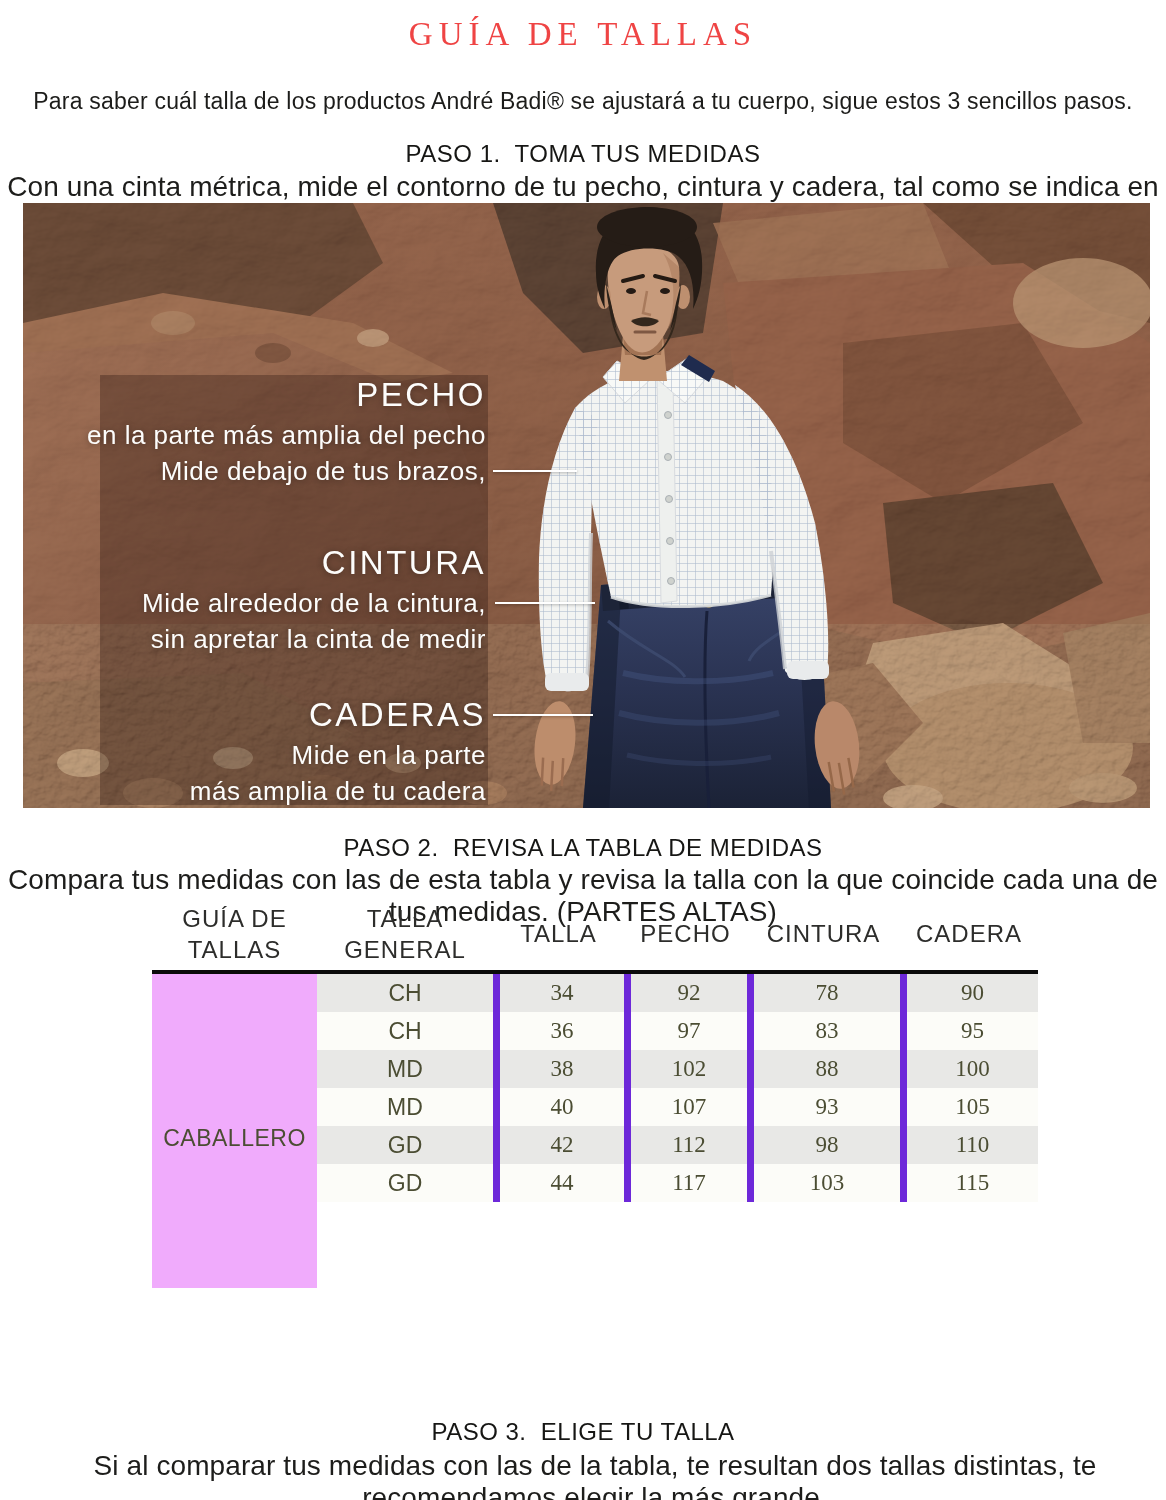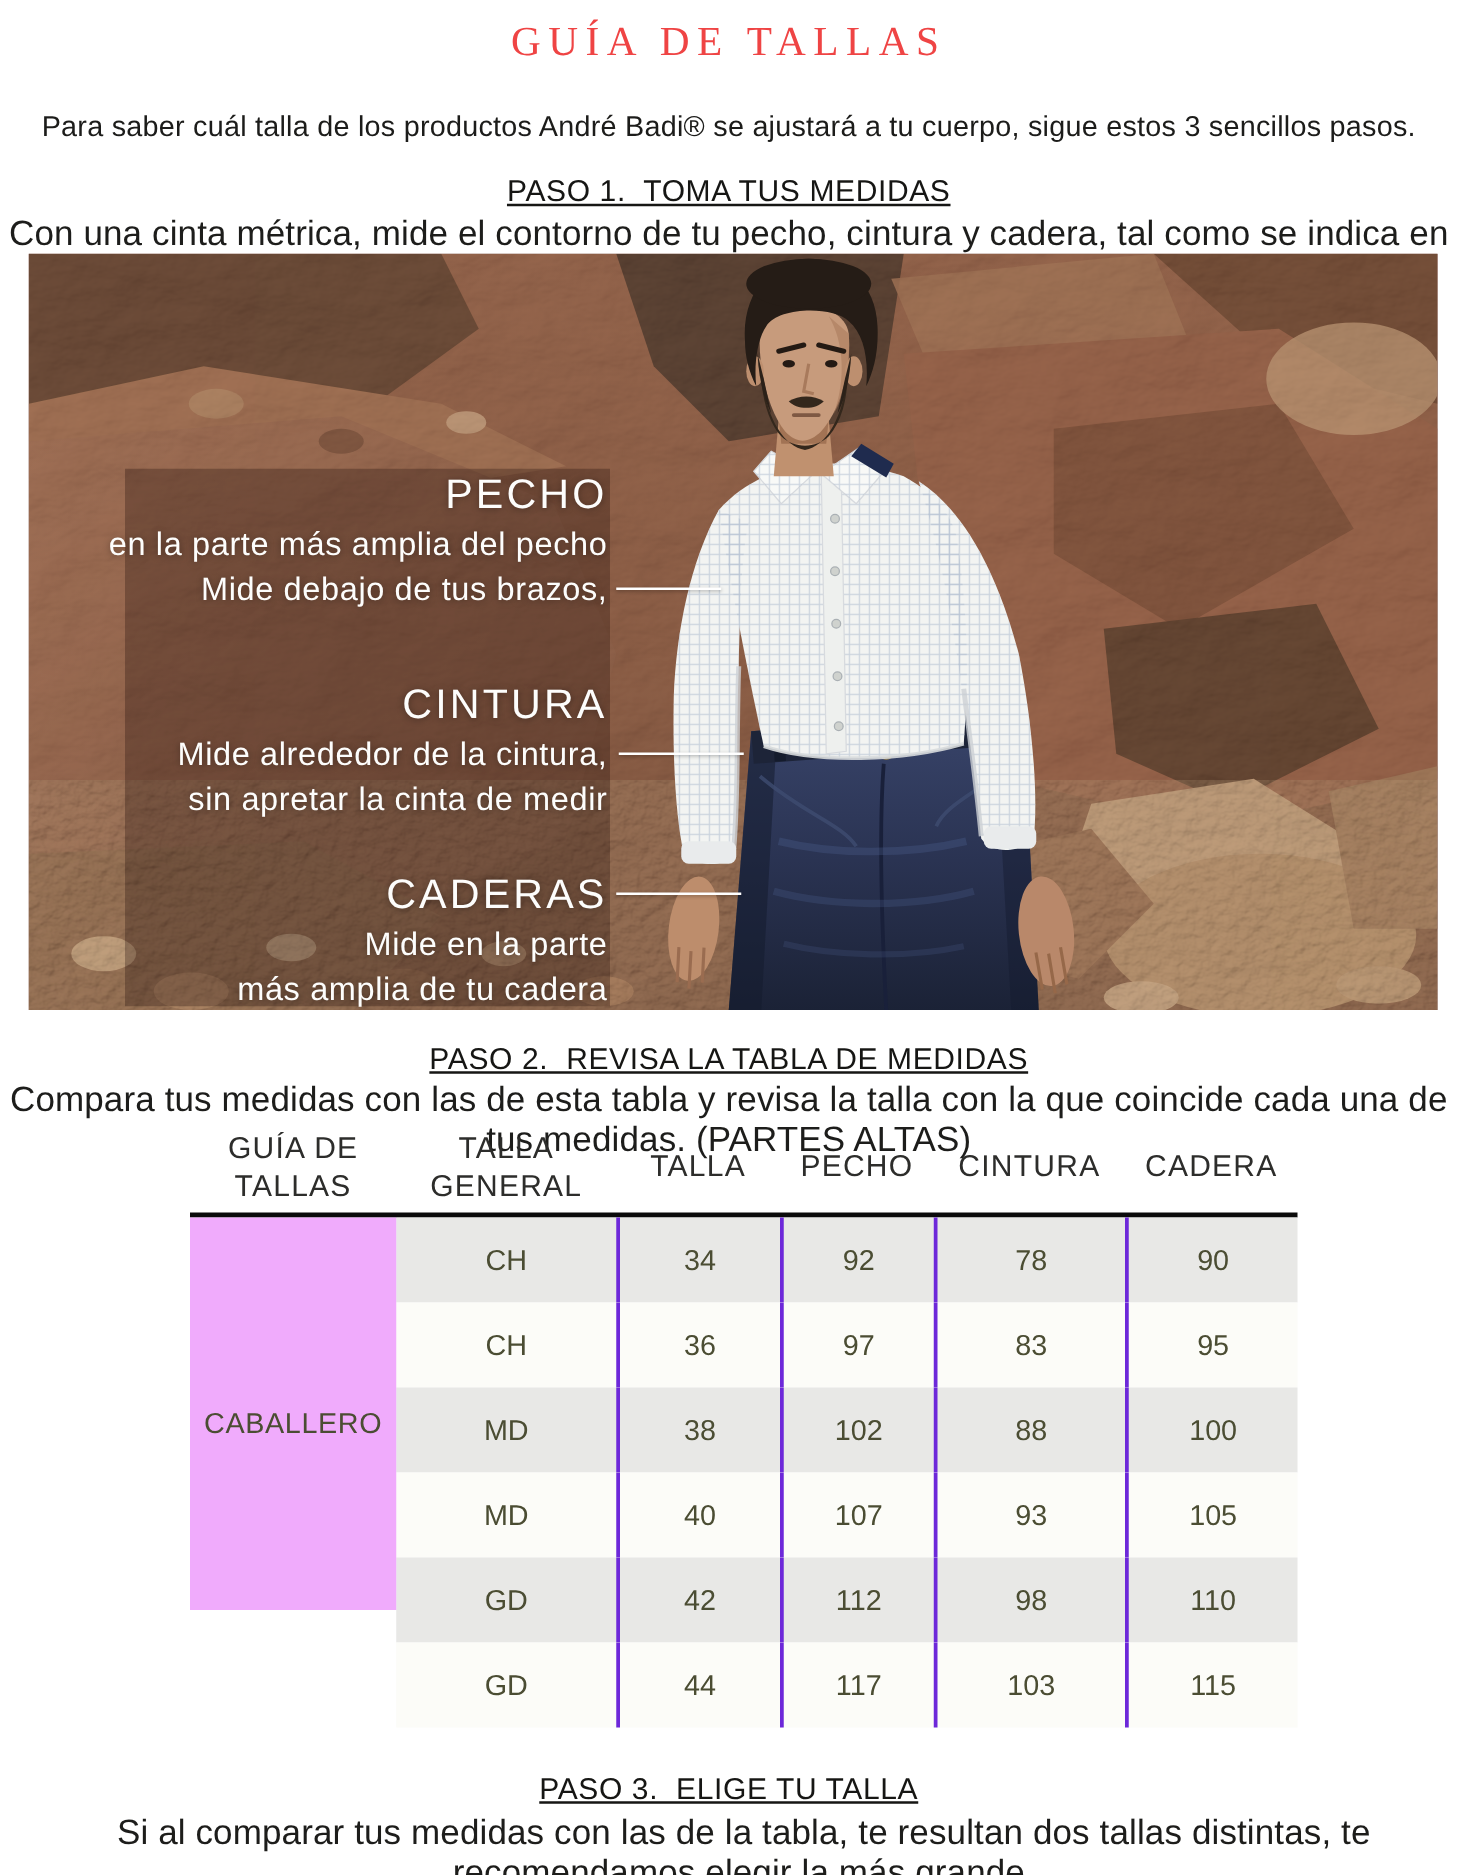--- a/index.html
+++ b/index.html
@@ -1,19 +1,19 @@
 <!DOCTYPE html>
 <html><head>
 <meta charset="utf-8">
 <style>
   html,body{margin:0;padding:0;background:#ffffff;}
   body{width:1166px;height:1500px;position:relative;overflow:hidden;
        font-family:"Liberation Sans",sans-serif;color:#1c1c1a;}
   .abs{position:absolute;left:0;width:1166px;text-align:center;}
-  .ws-pre{white-space:pre-wrap;text-decoration:underline;}
+  .ws-pre{white-space:pre-wrap;}
 
   .page-title{top:16px;font-family:"Liberation Serif",serif;font-size:33px;
               letter-spacing:6px;color:#ef4444;}
   .intro{top:88px;font-size:23px;letter-spacing:.2px;}
   .step-head{font-size:24px;letter-spacing:.5px;color:#161614;}
   .step-text{font-size:28px;letter-spacing:.1px;color:#1d1d1b;}
   .h-paso1{top:140px;} .p-paso1{top:171px;}
   .h-paso2{top:834px;} .p-paso2{top:864px;}
   .h-paso3{top:1418px;} .p-paso3{top:1450px;padding-left:12px;}
 
@@ -39,24 +39,24 @@
   .t-header{display:grid;grid-template-columns:165px 176px 131px 123px 153px 138px;
             height:72px;border-bottom:4px solid #0b0b0b;}
   .th{display:flex;align-items:center;justify-content:center;
       font-size:24px;letter-spacing:1px;color:#2d2d2b;}
   .th.two{flex-direction:column;line-height:31px;}
   .t-body{position:relative;}
   .t-group{position:absolute;left:0;top:0;width:165px;height:314px;background:#f0abfc;
            display:flex;align-items:center;justify-content:center;
            color:#4b4d33;font-size:23px;letter-spacing:.5px;padding-top:14px;box-sizing:border-box;}
   .t-row{display:grid;grid-template-columns:176px 131px 123px 153px 138px;
-         margin-left:165px;height:68px;}
+         margin-left:165px;height:38px;}
   .t-row>div{display:flex;align-items:center;justify-content:center;
              font-size:23px;color:#4b4d33;box-sizing:border-box;}
-  .t-row>div:nth-child(n+2){border-left:3px solid #6d28d9;}
+  .t-row>div:nth-child(n+2){border-left:7px solid #6d28d9;font-family:Liberation Serif, serif;}
   .t-row.gray>div{background:#e8e8e6;}
   .t-row.lite>div{background:#fcfcf8;}
 </style>
 </head>
 <body>
 
 <div class="abs page-title">GUÍA DE TALLAS</div>
 <div class="abs intro">Para saber cuál talla de los productos André Badi® se ajustará a tu cuerpo, sigue estos 3 sencillos pasos.</div>
 
 <div class="abs step-head h-paso1 ws-pre">PASO 1.  TOMA TUS MEDIDAS</div>

